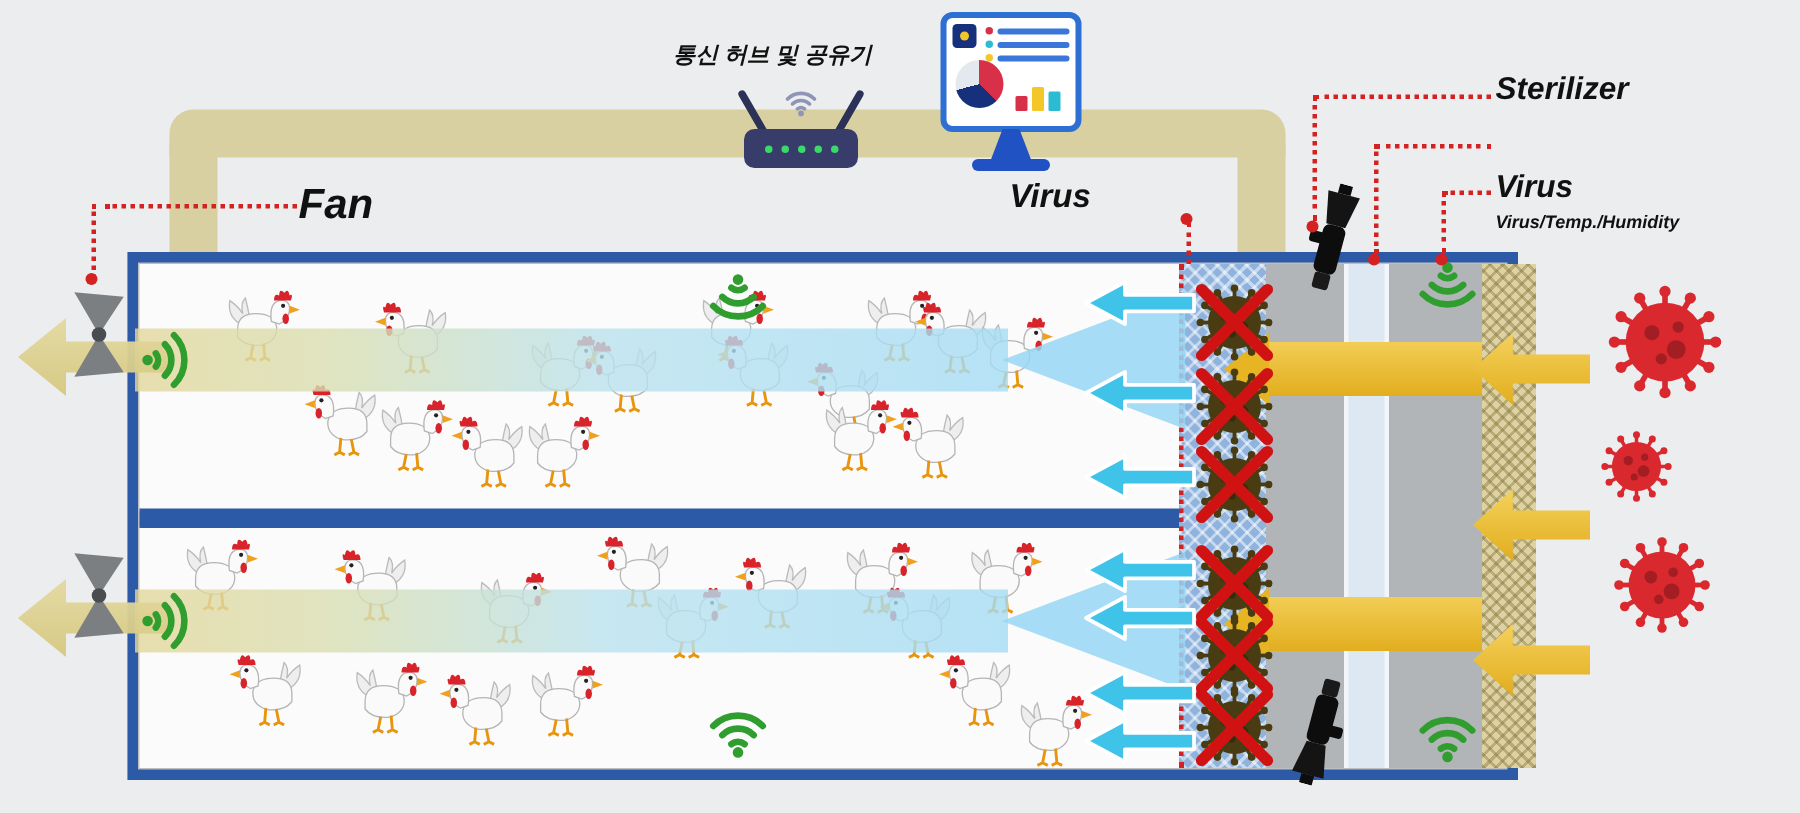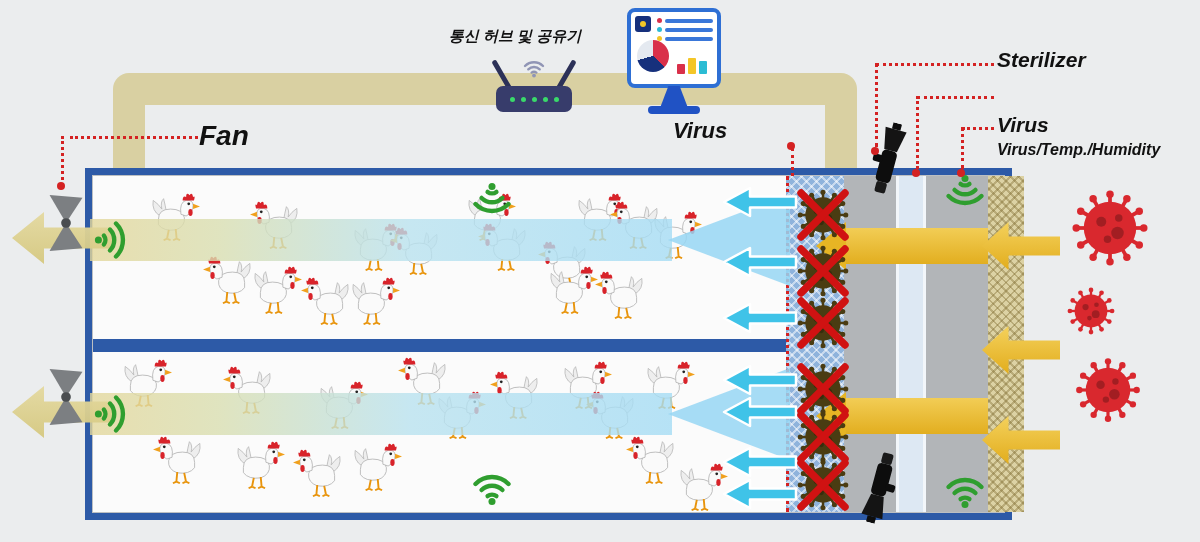--- a/index.html
+++ b/index.html
@@ -81,21 +81,21 @@
 
   
   .lbl{z-index:10;color:#111;font-weight:700;}
   .lbl-hub{left:440px;top:27px;width:150px;text-align:center;font-size:15px;}
   .lbl-prog{left:743px;top:26px;font-size:15px;line-height:1.55;}
   .lbl-fan{left:199px;top:120px;font-size:28px;}
   .lbl-filter{left:673px;top:118px;font-size:22px;}
   .lbl-ster{left:997px;top:48px;font-size:21px;}
   .lbl-ac{left:997px;top:81px;font-size:21px;}
   .lbl-sensor{left:997px;top:113px;font-size:21px;}
-  .lbl-vth{left:997px;top:141px;font-size:16px;}
+  .lbl-vth{left:997px;top:141px;font-size:12px;}
 
   
   .dl{z-index:10;}
   .dl-h{border-top:3px dotted #d42222;height:0;}
   .dl-v{border-left:3px dotted #d42222;width:0;}
   .l-fan-h{left:70px;top:136px;width:128px;}
   .l-fan-v{left:61px;top:136px;height:50px;}
   .l-filter-v{left:791px;top:148px;height:28px;}
   .l-ster-h{left:876px;top:63px;width:118px;}
   .l-ster-v{left:875px;top:63px;height:84px;}

